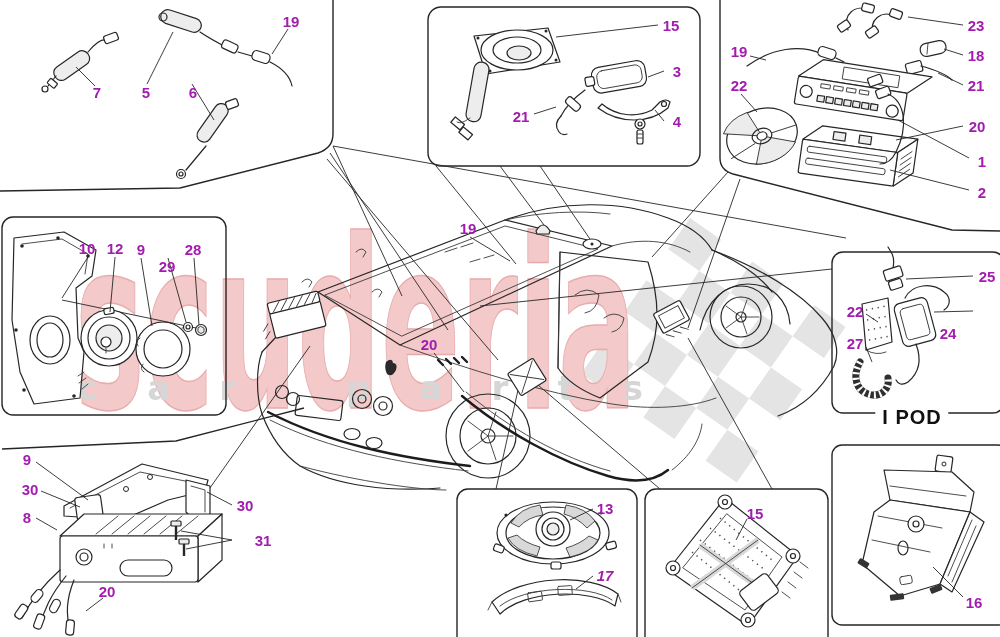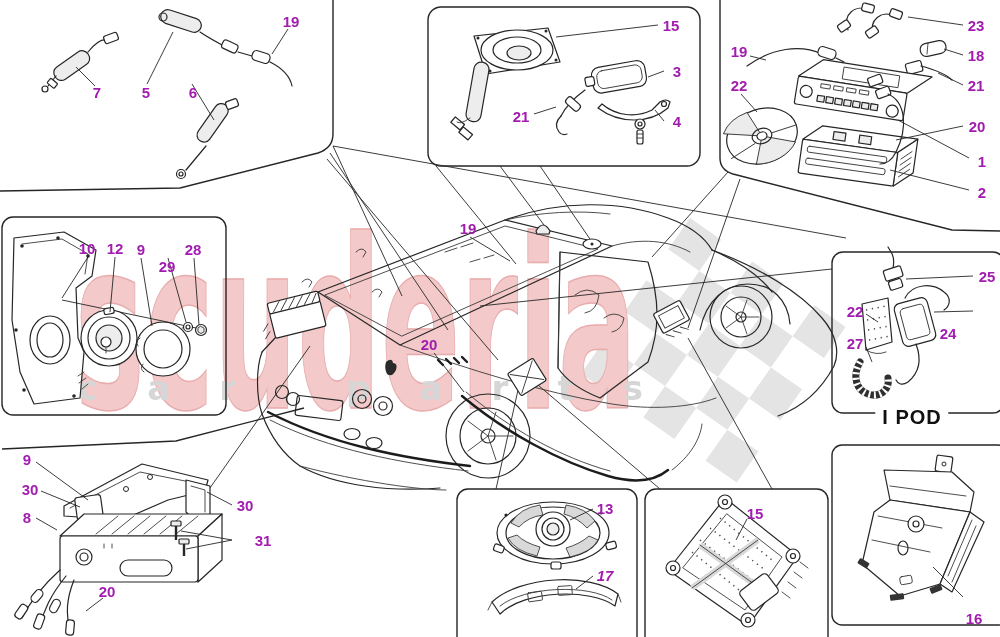--- a/index.html
+++ b/index.html
@@ -555,18 +555,18 @@
       <div class="callout" style="left: 855px; top: 343px;">27</div>
       <div class="callout" style="left: 27px; top: 459px;">9</div>
       <div class="callout" style="left: 30px; top: 489px;">30</div>
       <div class="callout" style="left: 27px; top: 517px;">8</div>
       <div class="callout" style="left: 245px; top: 505px;">30</div>
       <div class="callout" style="left: 245px; top: 540px; margin-left: 18px;">31</div>
       <div class="callout" style="left: 107px; top: 591px;">20</div>
       <div class="callout" style="left: 605px; top: 508px;">13</div>
       <div class="callout" style="left: 605px; top: 575px; font-style: italic;">17</div>
       <div class="callout" style="left: 755px; top: 513px;">15</div>
-      <div class="callout" style="left: 974px; top: 618px;">16</div>
+      <div class="callout" style="left: 974px; top: 602px;">16</div>
     </div>
 
 <div class="ipod-label">I POD</div>
 
 </div>
 
 </body></html>

